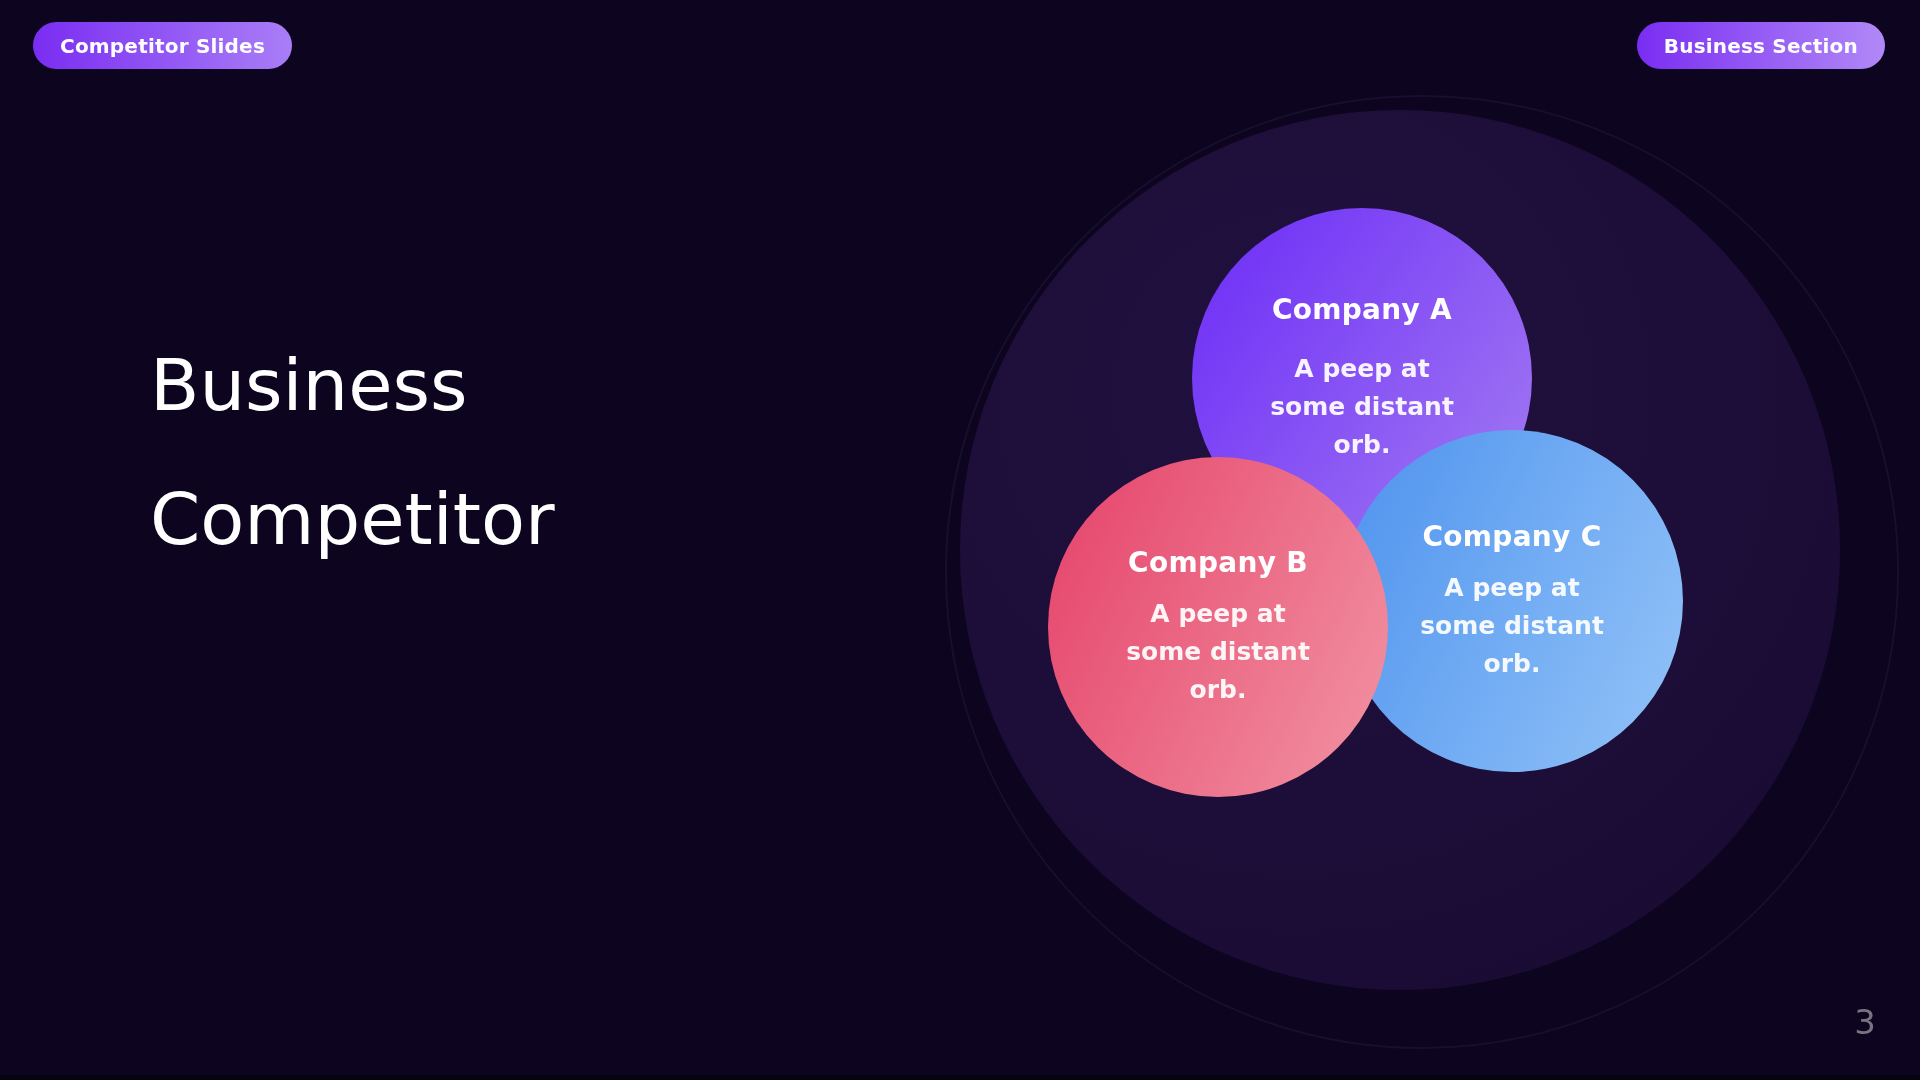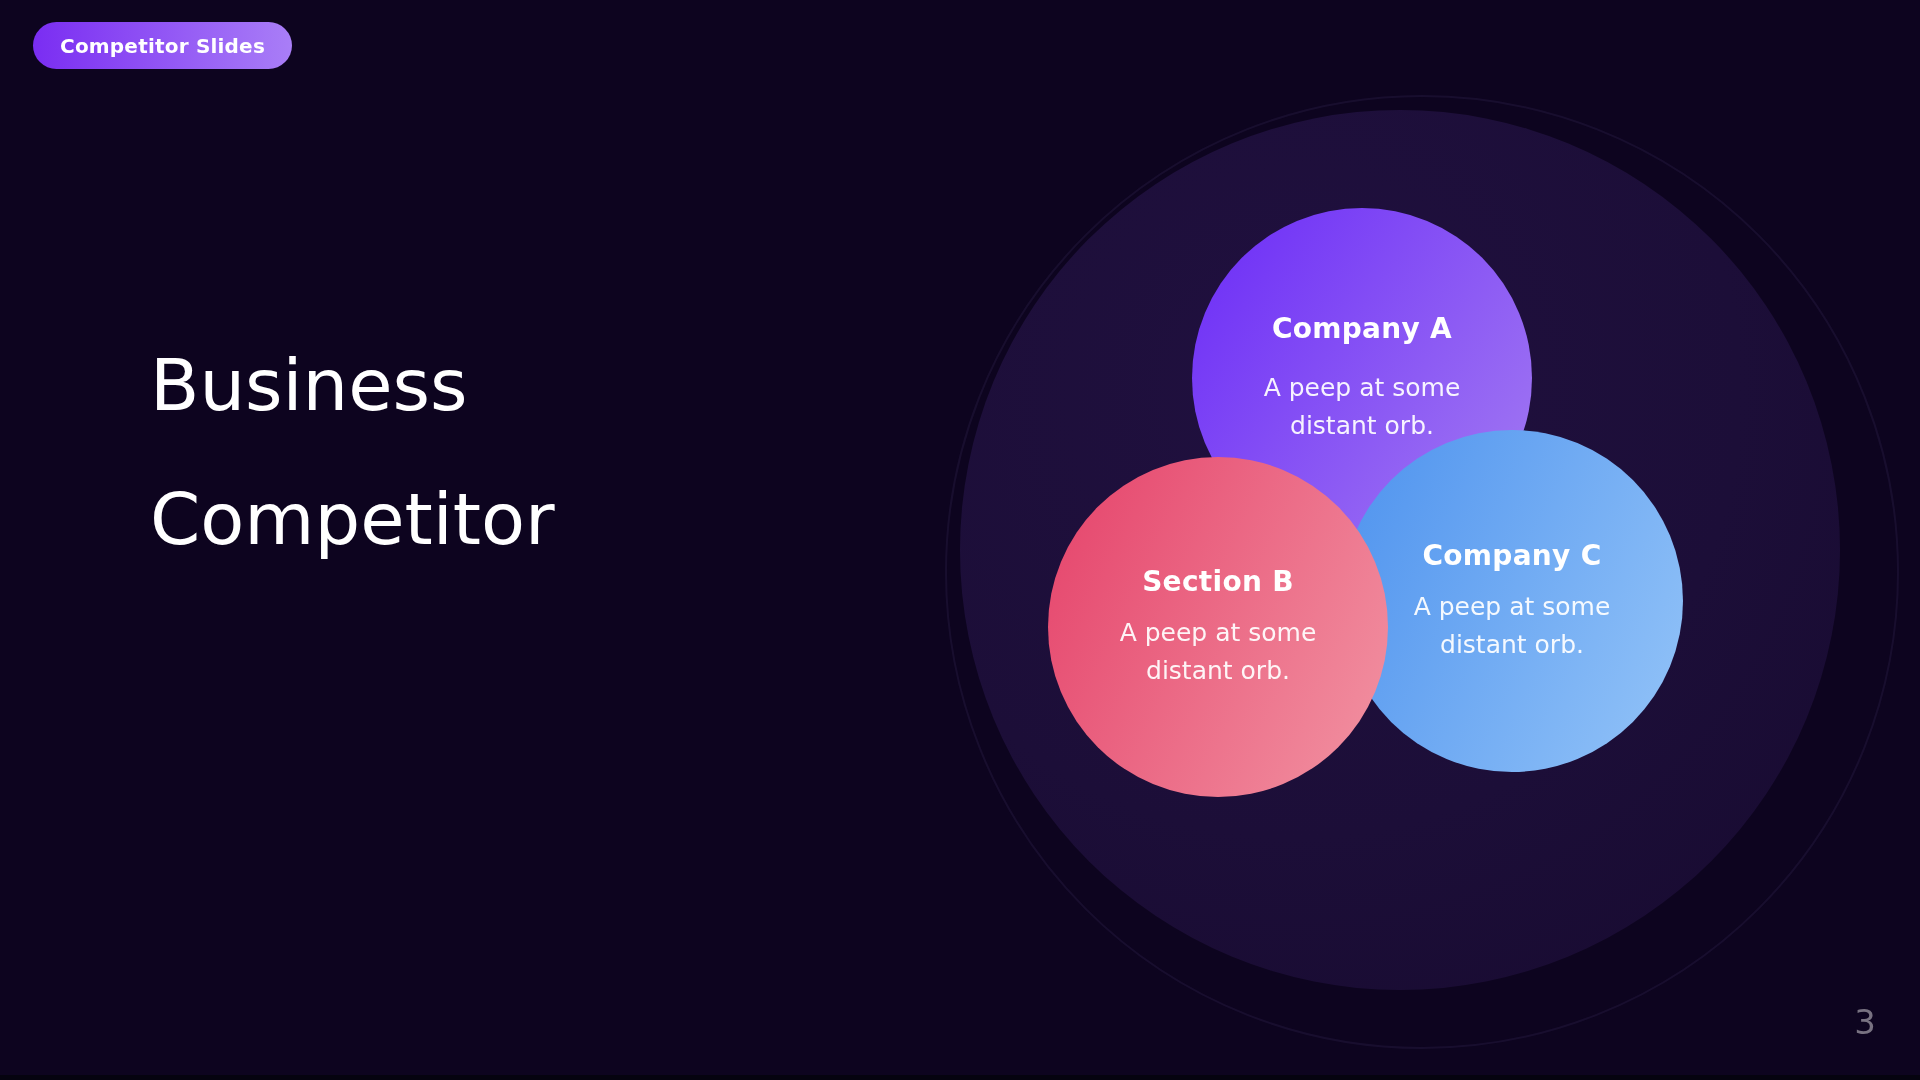--- a/index.html
+++ b/index.html
@@ -58,60 +58,61 @@
   }
   .venn-a{left:1192px;top:208px;z-index:2;}
   .venn-c{left:1341px;top:430px;width:342px;height:342px;z-index:3;}
   .venn-b{left:1048px;top:457px;z-index:4;}
   .c-title{
     color:#FFFFFF;font-size:28px;font-weight:700;letter-spacing:.3px;
     margin-bottom:16px;
   }
   .c-cap{
     width:215px;color:rgba(255,255,255,0.93);
-    font-size:25px;line-height:38px;font-weight:400;
+    font-size:25px;line-height:38px;font-weight:700;
   }
 
   
   .page-number{
     position:absolute;right:44px;top:1002px;
     color:#787281;font-size:34px;font-weight:400;
     z-index:10;
   }
   .bottom-strip{
     position:absolute;left:0;bottom:0;width:100%;height:5px;
     background:#05030F;z-index:11;
   }
 </style>
 </head>
 <body>
 
 <div class="slide">
 
   <div class="badge badge-left">Competitor Slides</div>
 
+  <div class="badge badge-right">Business Section</div>
 
   <h1 class="title">Business Competitor</h1>
 
 
   <div class="decor-ring"></div>
   <div class="backdrop-circle"></div>
 
   <div class="venn venn-a" style="background: linear-gradient(125deg, rgb(107, 43, 247), rgb(164, 124, 242)); gap: 8px;">
     <div class="c-title">Company A</div>
     <div class="c-cap">A peep at some distant orb.</div>
   </div>
 
   <div class="venn venn-c" style="background: linear-gradient(115deg, rgb(77, 146, 238), rgb(148, 196, 248));">
     <div class="c-title">Company C</div>
     <div class="c-cap">A peep at some distant orb.</div>
   </div>
 
   <div class="venn venn-b" style="background: linear-gradient(115deg, rgb(229, 66, 106), rgb(242, 148, 163));">
-    <div class="c-title">Section B</div>
+    <div class="c-title">Company B</div>
     <div class="c-cap">A peep at some distant orb.</div>
   </div>
 
   <div class="page-number">3</div>
 
   <div class="bottom-strip"></div>
 
 </div>
 
 </body></html>

